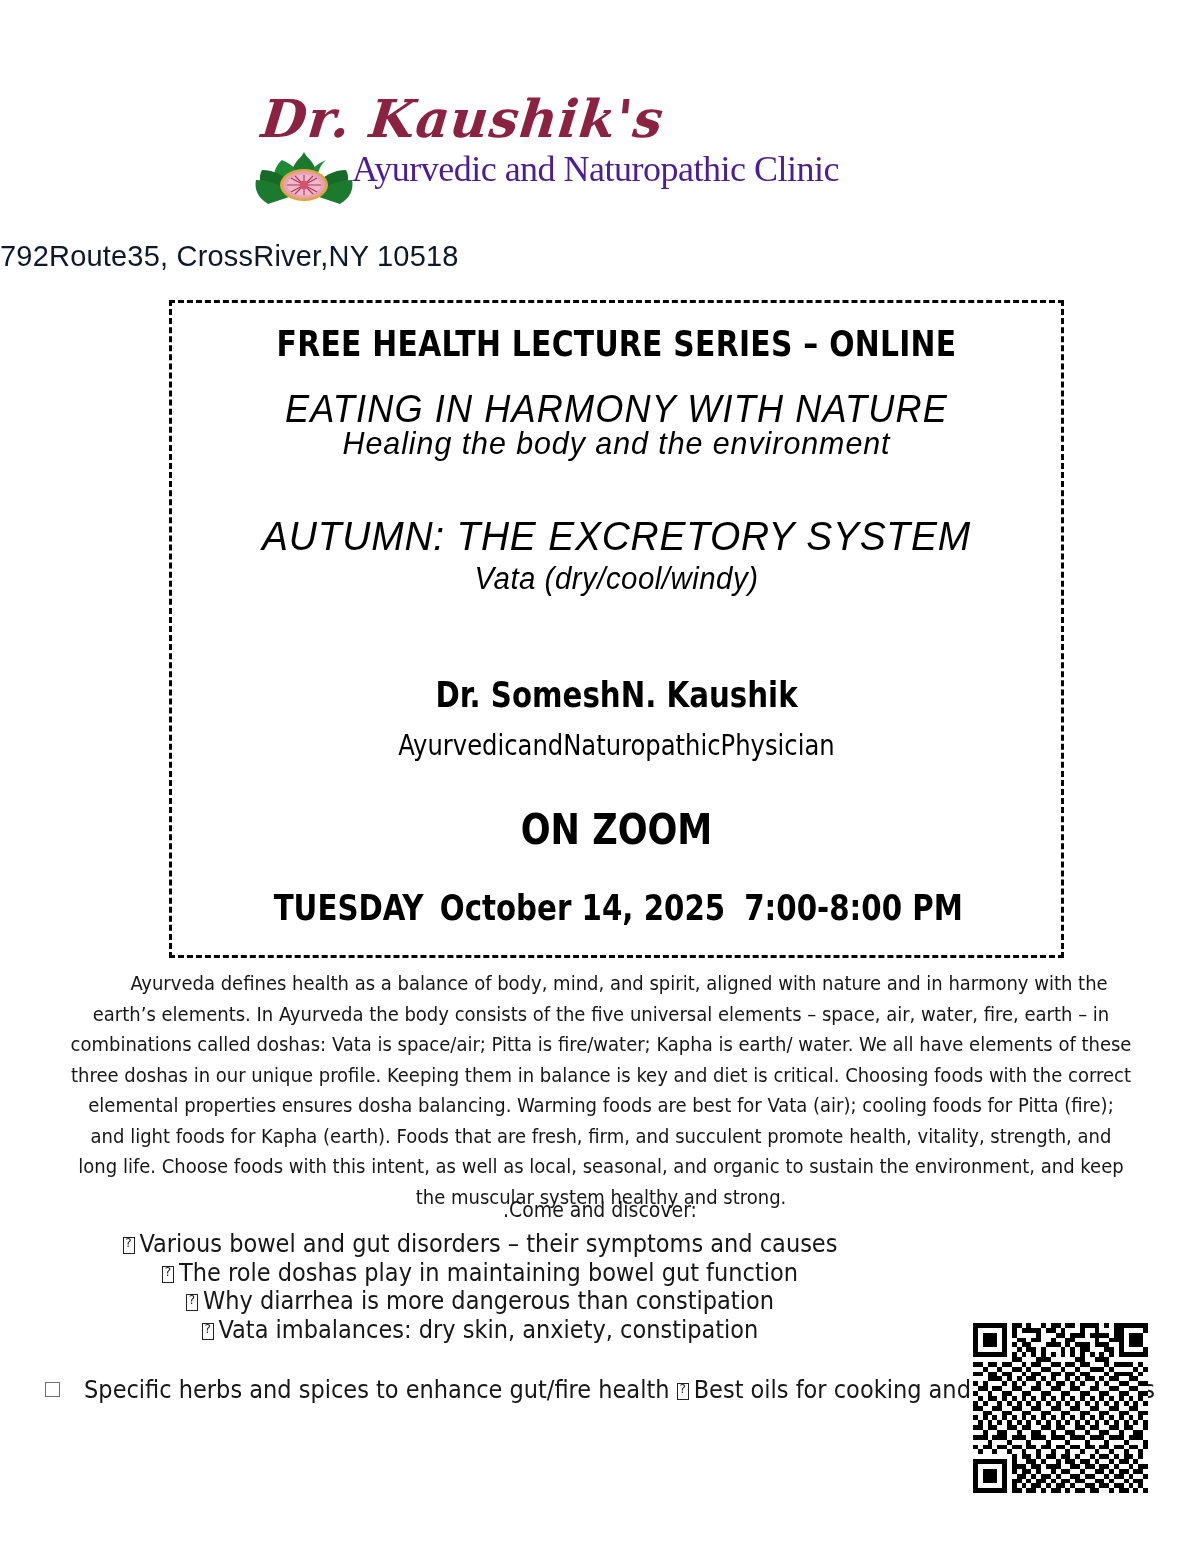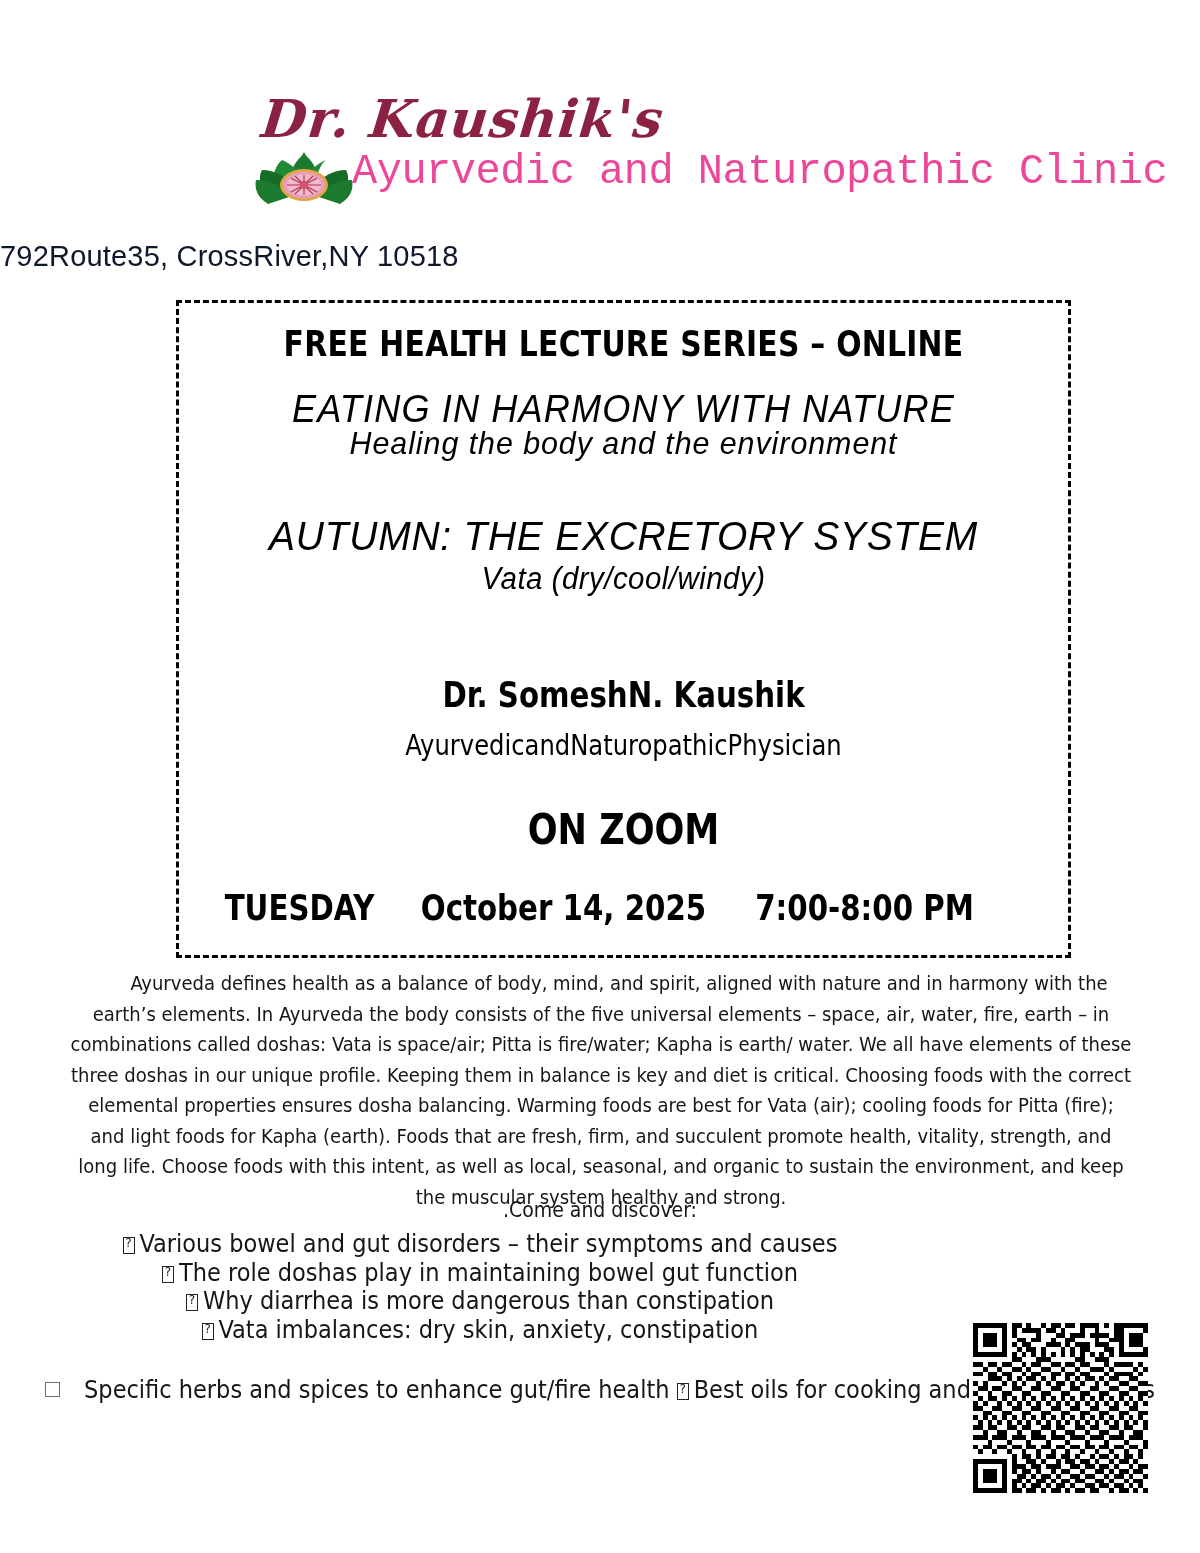--- a/index.html
+++ b/index.html
@@ -41,43 +41,43 @@
     position: absolute;
     left: 252px;
     top: 62px;
     width: 104px;
     height: 56px;
   }
   .logo-clinic {
     position: absolute;
     left: 352px;
     top: 60px;
-    font-family: Liberation Mono, monospace;
-    font-size: 42px;
+    font-family: Liberation Serif, serif;
+    font-size: 36px;
     font-weight: 400;
-    color: #ec4899;
+    color: #4c1d95;
     white-space: nowrap;
     letter-spacing: -0.5px;
   }
 
   .address {
     position: absolute;
     left: 0;
     top: 240px;
     width: 1200px;
     text-align: left;
     font-size: 29px;
     color: #0f172a;
     letter-spacing: 0.2px;
   }
 
   
   .dashed-box {
     position: absolute;
-    left: 176px;
+    left: 169px;
     top: 300px;
     width: 895px;
     height: 658px;
     border: 3px dashed #000000;
     box-sizing: border-box;
   }
   .hdr-main {
     position: absolute;
     left: 0; top: 20px; width: 100%;
     text-align: center;
@@ -155,26 +155,25 @@
     text-align: center;
     font-family: "DejaVu Sans Condensed", "Liberation Sans Narrow", "Liberation Sans", sans-serif;
     font-weight: 700;
     font-size: 42px;
     transform: scaleX(0.93);
   }
   .hdr-when {
     position: absolute;
     left: 40px; top: 585px; width: 815px;
     display: flex;
-    justify-content: flex-start;
+    justify-content: center;
     align-items: baseline;
     font-family: "DejaVu Sans Condensed", "Liberation Sans Narrow", "Liberation Sans", sans-serif;
     font-weight: 700;
     font-size: 35px;
-    gap: 30px;
   }
   .hdr-when span { transform: scaleX(0.93); display:inline-block; }
 
   
   .body-para {
     position: absolute;
     left: 70px;
     top: 968px;
     width: 1062px;
     text-align: center;

